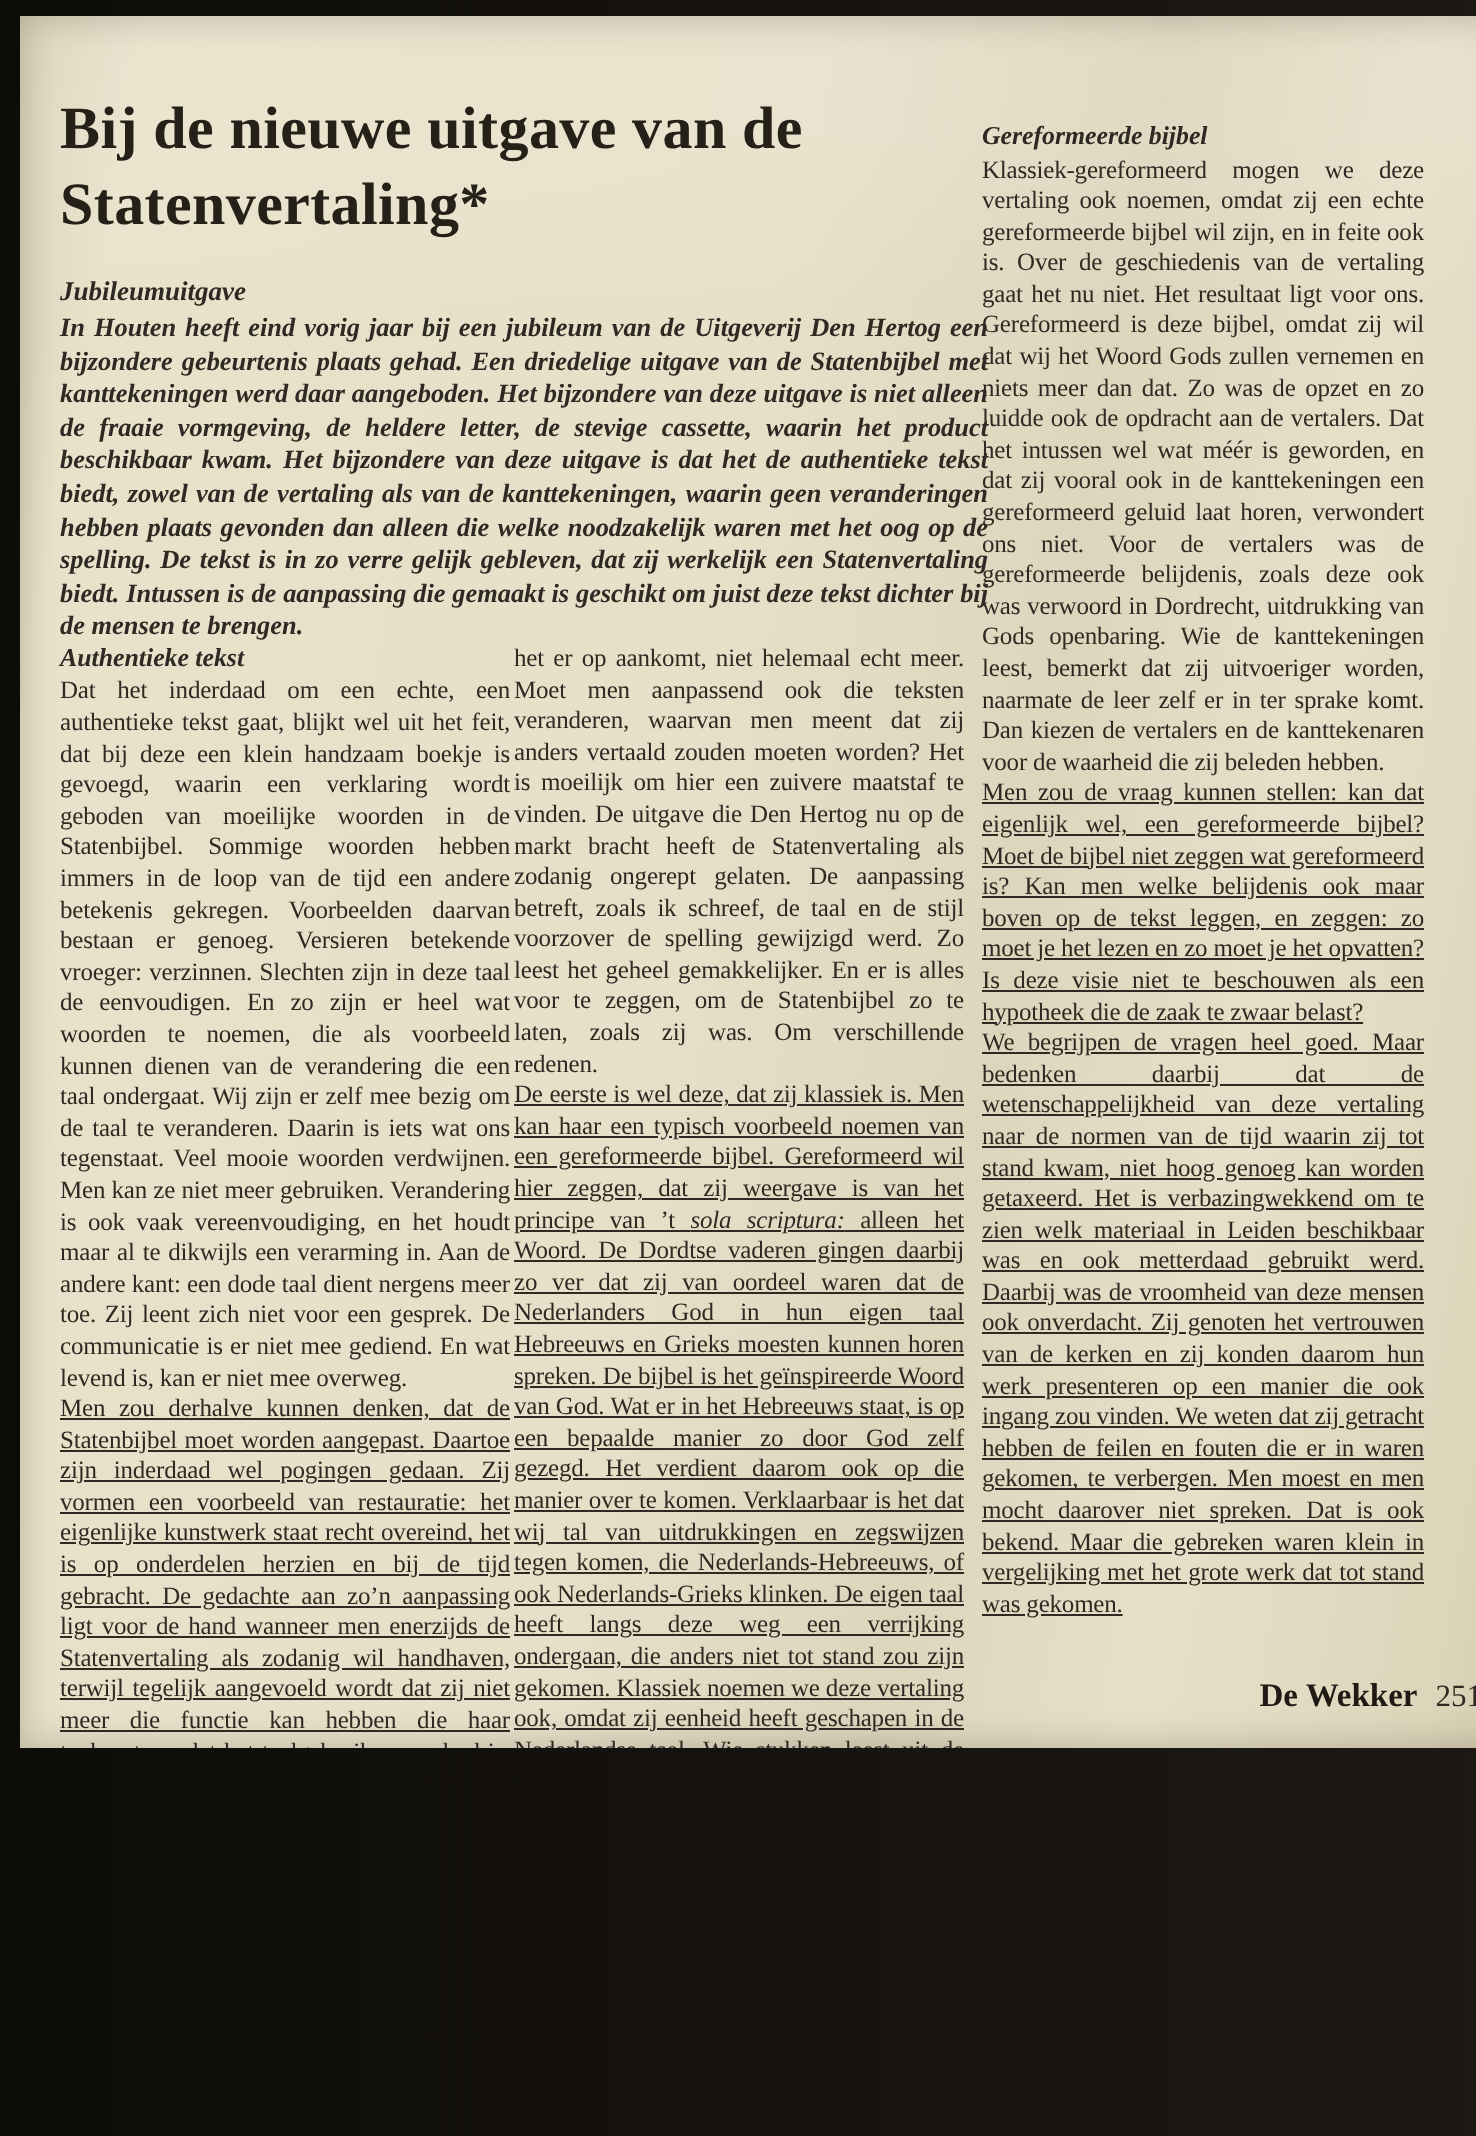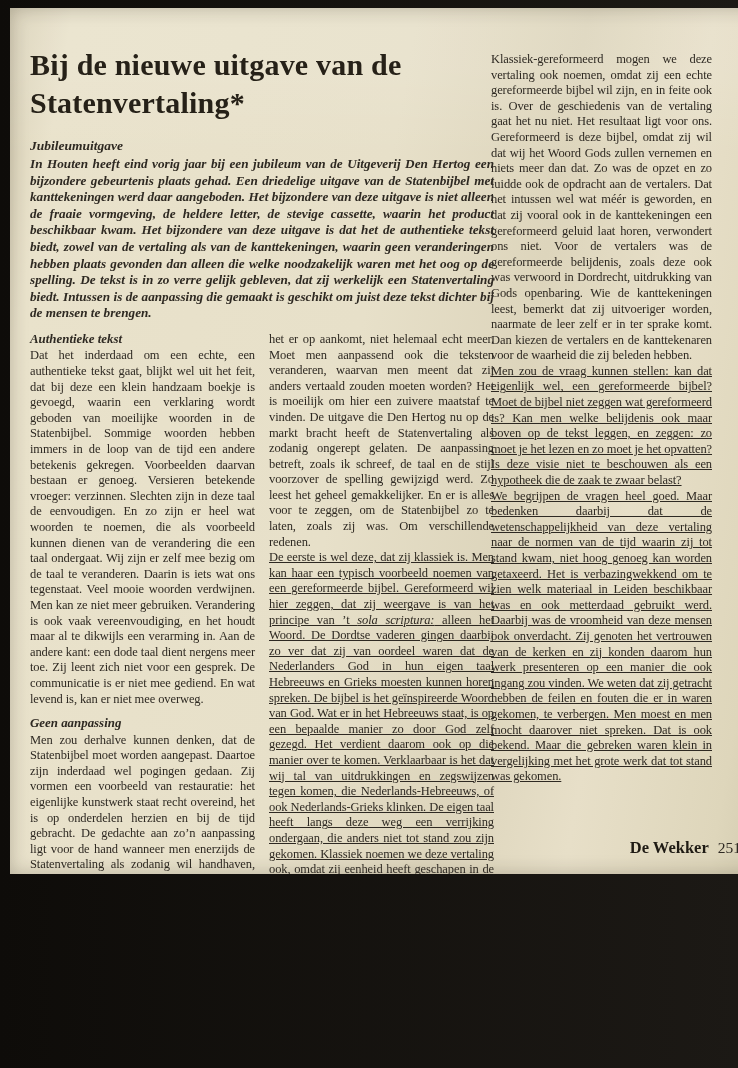--- a/index.html
+++ b/index.html
@@ -52,22 +52,21 @@
   .lead {
     margin: 2px 0 0 0;
     font-size: 13.2px;
     line-height: 16.6px;
     font-weight: bold;
     text-align: justify;
     font-style: italic;
   }
   .two-cols {
     display: flex;
-    gap: 14px;
-    margin-top: 10px;
+    gap: 2px;
   }
   .gcol { width: 225px; }
   .col3 {
     position: absolute;
     left: 481px; top: 44px;
     width: 221px;
   }
   .sec-heading {
     font-size: 12.9px;
     line-height: 15.5px;
@@ -111,32 +110,32 @@
     <div class="left-area">
       <h1 class="title">Bij de nieuwe uitgave van de Statenvertaling*</h1>
 
       <div class="lead-heading">Jubileumuitgave</div>
       <p class="lead">In Houten heeft eind vorig jaar bij een jubileum van de Uitgeverij Den Hertog een bijzondere gebeurtenis plaats gehad. Een driedelige uitgave van de Statenbijbel met kanttekeningen werd daar aangeboden. Het bijzondere van deze uitgave is niet alleen de fraaie vormgeving, de heldere letter, de stevige cassette, waarin het product beschikbaar kwam. Het bijzondere van deze uitgave is dat het de authentieke tekst biedt, zowel van de vertaling als van de kanttekeningen, waarin geen veranderingen hebben plaats gevonden dan alleen die welke noodzakelijk waren met het oog op de spelling. De tekst is in zo verre gelijk gebleven, dat zij werkelijk een Statenvertaling biedt. Intussen is de aanpassing die gemaakt is geschikt om juist deze tekst dichter bij de mensen te brengen.</p>
 
       <div class="two-cols">
         <div class="gcol">
           <div class="sec-heading first">Authentieke tekst</div>
           <p class="body">Dat het inderdaad om een echte, een authentieke tekst gaat, blijkt wel uit het feit, dat bij deze een klein handzaam boekje is gevoegd, waarin een verklaring wordt geboden van moeilijke woorden in de Statenbijbel. Sommige woorden hebben immers in de loop van de tijd een andere betekenis gekregen. Voorbeelden daarvan bestaan er genoeg. Versieren betekende vroeger: verzinnen. Slechten zijn in deze taal de eenvoudigen. En zo zijn er heel wat woorden te noemen, die als voorbeeld kunnen dienen van de verandering die een taal ondergaat. Wij zijn er zelf mee bezig om de taal te veranderen. Daarin is iets wat ons tegenstaat. Veel mooie woorden verdwijnen. Men kan ze niet meer gebruiken. Verandering is ook vaak vereenvoudiging, en het houdt maar al te dikwijls een verarming in. Aan de andere kant: een dode taal dient nergens meer toe. Zij leent zich niet voor een gesprek. De communicatie is er niet mee gediend. En wat levend is, kan er niet mee overweg.</p>
-          <div class="sec-heading">Geen aanpassing</div>
           <p class="body">Men zou derhalve kunnen denken, dat de Statenbijbel moet worden aangepast. Daartoe zijn inderdaad wel pogingen gedaan. Zij vormen een voorbeeld van restauratie: het eigenlijke kunstwerk staat recht overeind, het is op onderdelen herzien en bij de tijd gebracht. De gedachte aan zo’n aanpassing ligt voor de hand wanneer men enerzijds de Statenvertaling als zodanig wil handhaven, terwijl tegelijk aangevoeld wordt dat zij niet meer die functie kan hebben die haar toekomt, omdat het taalgebruik verouderd is. Het is en het blijft dan in zekere zin half werk. Het is, als</p>
         </div>
 
         <div class="gcol">
           <p class="body">het er op aankomt, niet helemaal echt meer. Moet men aanpassend ook die teksten veranderen, waarvan men meent dat zij anders vertaald zouden moeten worden? Het is moeilijk om hier een zuivere maatstaf te vinden. De uitgave die Den Hertog nu op de markt bracht heeft de Statenvertaling als zodanig ongerept gelaten. De aanpassing betreft, zoals ik schreef, de taal en de stijl voorzover de spelling gewijzigd werd. Zo leest het geheel gemakkelijker. En er is alles voor te zeggen, om de Statenbijbel zo te laten, zoals zij was. Om verschillende redenen.</p>
           <p class="body"><span>De eerste is wel deze, dat zij klassiek is. Men kan haar een typisch voorbeeld noemen van een gereformeerde bijbel. Gereformeerd wil hier zeggen, dat zij weergave is van het principe van ’t </span><span class="ital">sola scriptura:</span><span> alleen het Woord. De Dordtse vaderen gingen daarbij zo ver dat zij van oordeel waren dat de Nederlanders God in hun eigen taal Hebreeuws en Grieks moesten kunnen horen spreken. De bijbel is het geïnspireerde Woord van God. Wat er in het Hebreeuws staat, is op een bepaalde manier zo door God zelf gezegd. Het verdient daarom ook op die manier over te komen. Verklaarbaar is het dat wij tal van uitdrukkingen en zegswijzen tegen komen, die Nederlands-Hebreeuws, of ook Nederlands-Grieks klinken. De eigen taal heeft langs deze weg een verrijking ondergaan, die anders niet tot stand zou zijn gekomen. Klassiek noemen we deze vertaling ook, omdat zij eenheid heeft geschapen in de Nederlandse taal. Wie stukken leest uit de zestiende of vroeg-zeventiende eeuw stuit op een verscheiden-</span></p>
         </div>
       </div>
     </div>
 
     <div class="col3">
+      <div class="sec-heading">Gereformeerde bijbel</div>
       <p class="body">Klassiek-gereformeerd mogen we deze vertaling ook noemen, omdat zij een echte gereformeerde bijbel wil zijn, en in feite ook is. Over de geschiedenis van de vertaling gaat het nu niet. Het resultaat ligt voor ons. Gereformeerd is deze bijbel, omdat zij wil dat wij het Woord Gods zullen vernemen en niets meer dan dat. Zo was de opzet en zo luidde ook de opdracht aan de vertalers. Dat het intussen wel wat méér is geworden, en dat zij vooral ook in de kanttekeningen een gereformeerd geluid laat horen, verwondert ons niet. Voor de vertalers was de gereformeerde belijdenis, zoals deze ook was verwoord in Dordrecht, uitdrukking van Gods openbaring. Wie de kanttekeningen leest, bemerkt dat zij uitvoeriger worden, naarmate de leer zelf er in ter sprake komt. Dan kiezen de vertalers en de kanttekenaren voor de waarheid die zij beleden hebben.</p>
       <p class="body">Men zou de vraag kunnen stellen: kan dat eigenlijk wel, een gereformeerde bijbel? Moet de bijbel niet zeggen wat gereformeerd is? Kan men welke belijdenis ook maar boven op de tekst leggen, en zeggen: zo moet je het lezen en zo moet je het opvatten? Is deze visie niet te beschouwen als een hypotheek die de zaak te zwaar belast?</p>
       <p class="body">We begrijpen de vragen heel goed. Maar bedenken daarbij dat de wetenschappelijkheid van deze vertaling naar de normen van de tijd waarin zij tot stand kwam, niet hoog genoeg kan worden getaxeerd. Het is verbazingwekkend om te zien welk materiaal in Leiden beschikbaar was en ook metterdaad gebruikt werd. Daarbij was de vroomheid van deze mensen ook onverdacht. Zij genoten het vertrouwen van de kerken en zij konden daarom hun werk presenteren op een manier die ook ingang zou vinden. We weten dat zij getracht hebben de feilen en fouten die er in waren gekomen, te verbergen. Men moest en men mocht daarover niet spreken. Dat is ook bekend. Maar die gebreken waren klein in vergelijking met het grote werk dat tot stand was gekomen.</p>
     </div>
 
     <div class="footer">
       <span class="mag">De Wekker</span><span class="pagenum">251</span>
     </div>
 
   </div>

